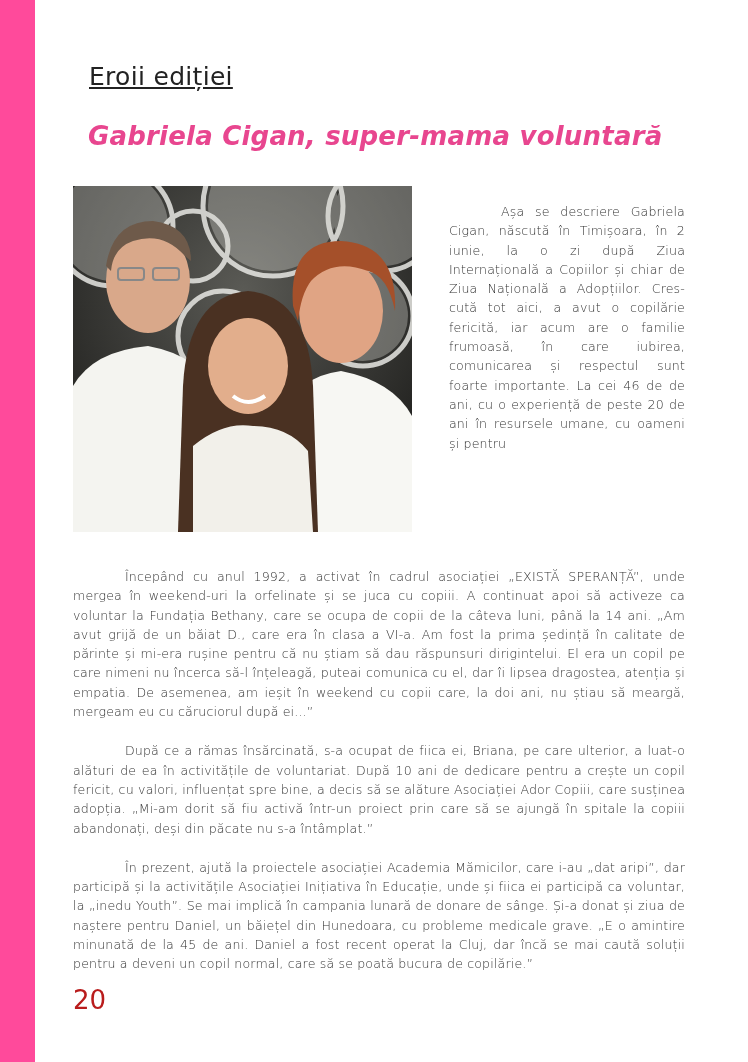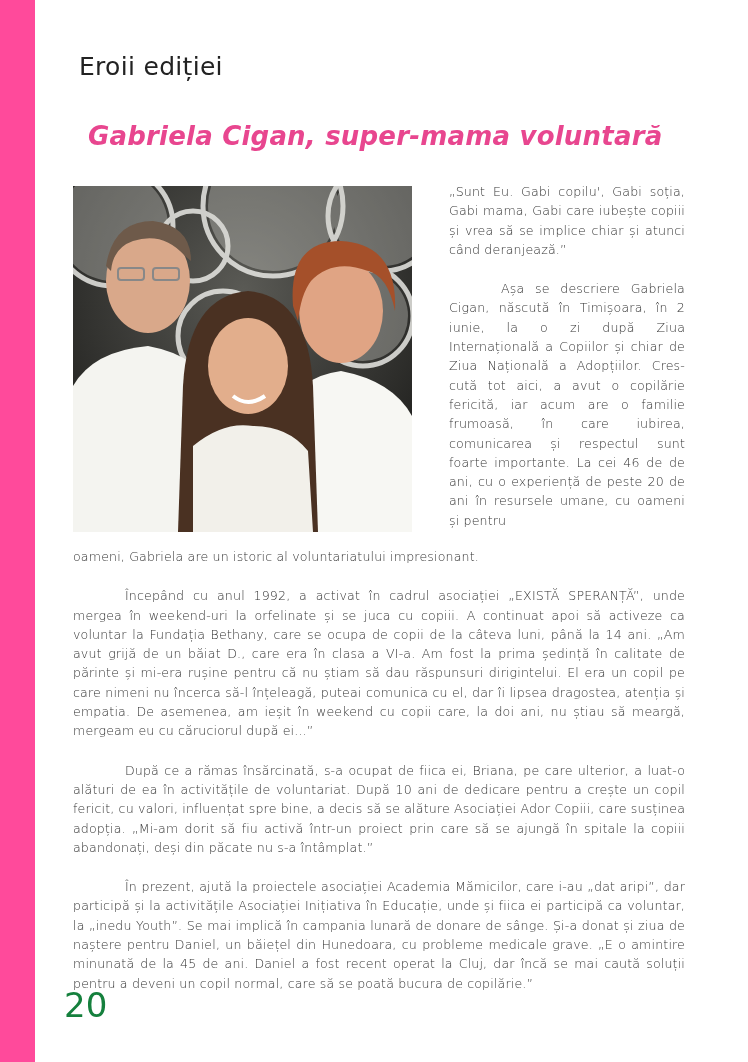--- a/index.html
+++ b/index.html
@@ -35,30 +35,30 @@
   }
   .side-col {
     position: absolute; left: 449px; top: 182px; width: 236px;
   }
   .main-col {
     position: absolute; left: 73px; top: 547px; width: 612px;
   }
   p { margin: 0; }
   .indent { text-indent: 52px; margin-top: 20px; }
   .page-number {
-    position: absolute; left: 64px; top: 985px;
-    font-size: 34px; color: #15803d;
+    position: absolute; left: 73px; top: 985px;
+    font-size: 26px; color: #b91c1c;
   }
 </style>
 </head>
 <body>
 
 <div class="pink-bar"></div>
 
-<h1 class="section-title" style="margin:6px;">Eroii ediției</h1>
+<h1 class="section-title" style="margin:16px;text-decoration:underline;">Eroii ediției</h1>
 
 <h2 class="article-title" style="margin:15px;">Gabriela Cigan, super-mama voluntară</h2>
 
 <div class="photo" role="img" aria-label="Family photo: a man with glasses, a teenage girl with long brown hair and a woman with short auburn hair, all dressed in white, in front of a white lace backdrop">
   <svg width="339" height="346" viewBox="0 0 339 346" xmlns="http://www.w3.org/2000/svg">
     <defs>
       <radialGradient id="bg" cx="50%" cy="30%" r="70%">
         <stop offset="0%" stop-color="#5a5a55"></stop>
         <stop offset="100%" stop-color="#1e1e1c"></stop>
       </radialGradient>
@@ -91,24 +91,22 @@
     <path d="M200 235 Q225 190 268 185 Q320 195 339 230 L339 346 L195 346 Z" fill="#f7f7f3"></path>
 
     <path d="M110 200 Q115 110 175 105 Q235 110 240 200 L245 346 L105 346 Z" fill="#4a3122"></path>
     <ellipse cx="175" cy="180" rx="40" ry="48" fill="#e2ae8c"></ellipse>
     <path d="M120 260 Q150 235 180 240 Q215 240 235 265 L240 346 L120 346 Z" fill="#f2f0ea"></path>
     <path d="M160 210 Q175 222 192 210" stroke="#fff" stroke-width="4" fill="none"></path>
   </svg>
 </div>
 
 <div class="side-col body-text">
-  <p>„Sunt Eu. Gabi copilu', Gabi soția, Gabi mama, Gabi care iubește copiii și vrea să se implice chiar și atunci când deranjează.”</p>
   <p class="indent">Așa se descriere Gabriela Cigan, născută în Timișoara, în 2 iunie, la o zi după Ziua Internațională a Copiilor și chiar de Ziua Națională a Adopțiilor. Cres-cută tot aici, a avut o copilărie fericită, iar acum are o familie frumoasă, în care iubirea, comunicarea și respectul sunt foarte importante. La cei 46 de de ani, cu o experiență de peste 20 de ani în resursele umane, cu oameni și pentru</p>
 </div>
 
 <div class="main-col body-text">
-  <p>oameni, Gabriela are un istoric al voluntariatului impresionant.</p>
   <p class="indent">Începând cu anul 1992, a activat în cadrul asociației „EXISTĂ SPERANȚĂ”, unde mergea în weekend-uri la orfelinate și se juca cu copiii. A continuat apoi să activeze ca voluntar la Fundația Bethany, care se ocupa de copii de la câteva luni, până la 14 ani. „Am avut grijă de un băiat D., care era în clasa a VI-a. Am fost la prima ședință în calitate de părinte și mi-era rușine pentru că nu știam să dau răspunsuri dirigintelui. El era un copil pe care nimeni nu încerca să-l înțeleagă, puteai comunica cu el, dar îi lipsea dragostea, atenția și empatia. De asemenea, am ieșit în weekend cu copii care, la doi ani, nu știau să meargă, mergeam eu cu căruciorul după ei...”</p>
   <p class="indent">După ce a rămas însărcinată, s-a ocupat de fiica ei, Briana, pe care ulterior, a luat-o alături de ea în activitățile de voluntariat. După 10 ani de dedicare pentru a crește un copil fericit, cu valori, influențat spre bine, a decis să se alăture Asociației Ador Copiii, care susținea adopția. „Mi-am dorit să fiu activă într-un proiect prin care să se ajungă în spitale la copiii abandonați, deși din păcate nu s-a întâmplat.”</p>
   <p class="indent">În prezent, ajută la proiectele asociației Academia Mămicilor, care i-au „dat aripi”, dar participă și la activitățile Asociației Inițiativa în Educație, unde și fiica ei participă ca voluntar, la „inedu Youth”. Se mai implică în campania lunară de donare de sânge. Și-a donat și ziua de naștere pentru Daniel, un băiețel din Hunedoara, cu probleme medicale grave. „E o amintire minunată de la 45 de ani. Daniel a fost recent operat la Cluj, dar încă se mai caută soluții pentru a deveni un copil normal, care să se poată bucura de copilărie.”</p>
 </div>
 
 <div class="page-number">20</div>
 
 </body></html>

